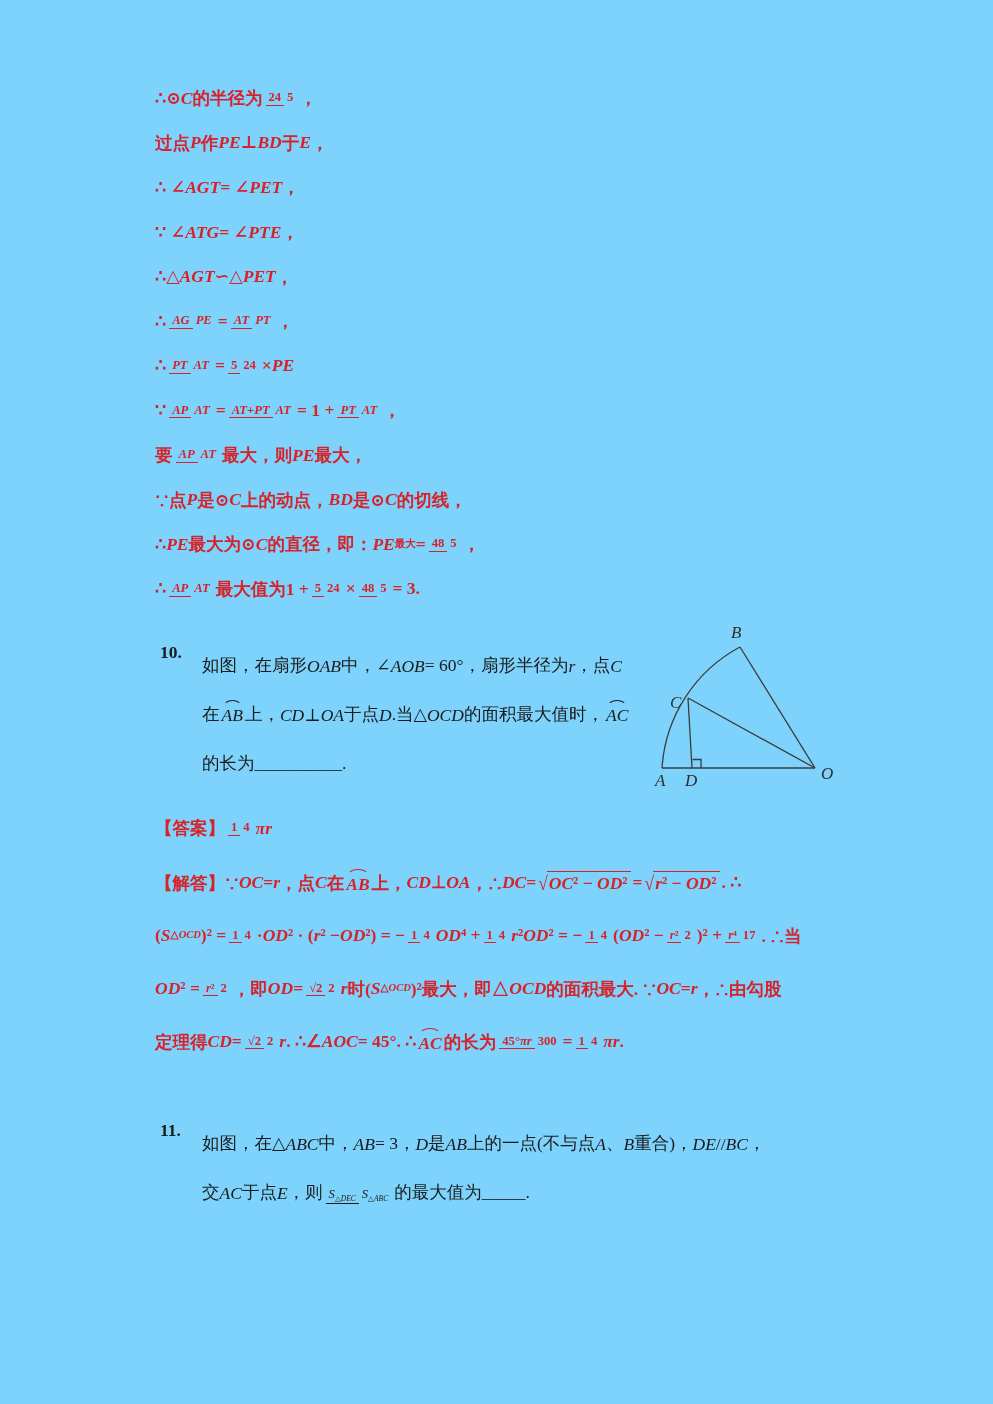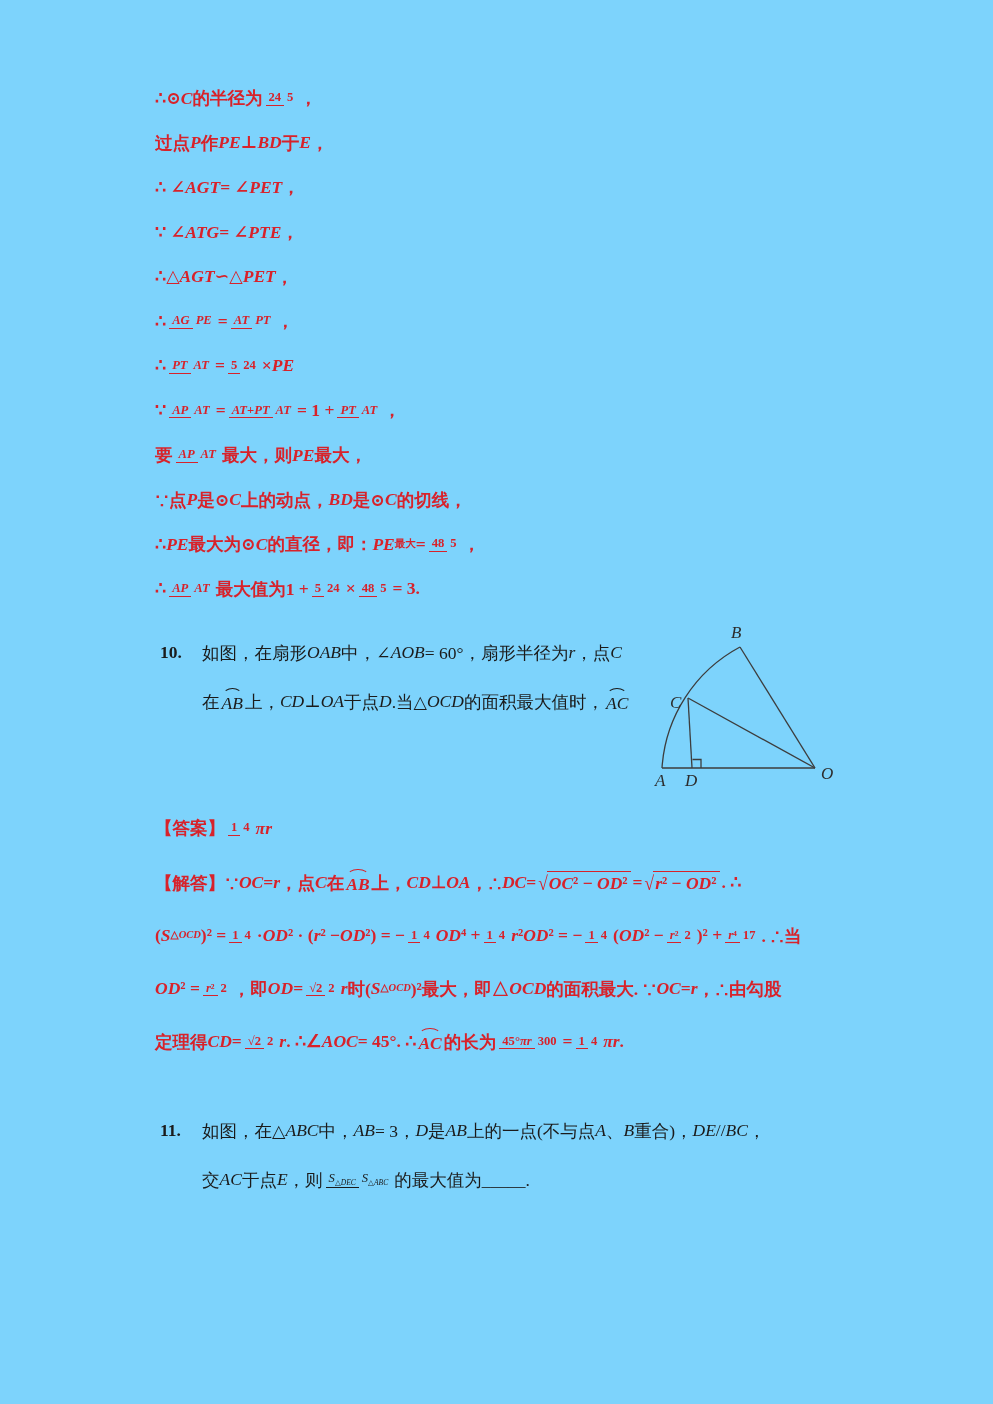--- a/index.html
+++ b/index.html
@@ -16,21 +16,21 @@
   
   .red-text { color:#d8222a; font-weight:bold; font-size:17.5px; }
   
   .black-text { color:#1b1b1b; font-size:17.5px; }
 
   #solution9 { left:155px; top:76px; }
   #solution9 .line { height:44.6px; }
 
   .problem { position:absolute; }
   .pnum { position:absolute; left:-42px; top:0; height:49px; display:flex; align-items:center; font-weight:bold; }
-  .problem .line { height:49px; }
+  .problem .line { height:49px;align-items:flex-end; }
 
   #problem10 { left:202px; top:628px; }
   #answer10  { left:155px; top:803px; }
   #answer10 .line { height:50px; }
   #explain10 { left:155px; top:856px; }
   #explain10 .line { height:53px;font-family:Liberation Serif, serif; }
   #problem11 { left:202px; top:1106px; }
 
   
   .frac { display:inline-flex; flex-direction:row; text-align:center;
@@ -112,20 +112,21 @@
           <span class="fn">48</span>
           <span class="fd">5</span>
         </span> = 3.</div>
     </div>
 
   <div id="problem10" class="problem black-text">
     <span class="pnum">10.</span>
     <div>
         <div class="line">如图，在扇形 <span class="mi">OAB</span> 中，∠<span class="mi">AOB</span> = 60°，扇形半径为 <span class="mi">r</span>，点 <span class="mi">C</span></div>
         <div class="line">在<span class="arc"><span class="mi">AB</span></span>上，<span class="mi">CD</span> ⊥ <span class="mi">OA</span>于点<span class="mi">D</span>.当△ <span class="mi">OCD</span>的面积最大值时，<span class="arc"><span class="mi">AC</span></span></div>
+        <div class="line">的长为__________.</div>
       </div>
   </div>
 
   <div id="figure10">
     <svg width="196" height="180" viewBox="0 0 196 180">
       <g stroke="#3d3d3d" stroke-width="1.3" fill="none">
         <path d="M 14,148 A 148,148 0 0 1 92,27"></path>
         <path d="M 14,148 L 167,148"></path>
         <path d="M 167,148 L 92,27"></path>
         <path d="M 167,148 L 40,78"></path>

